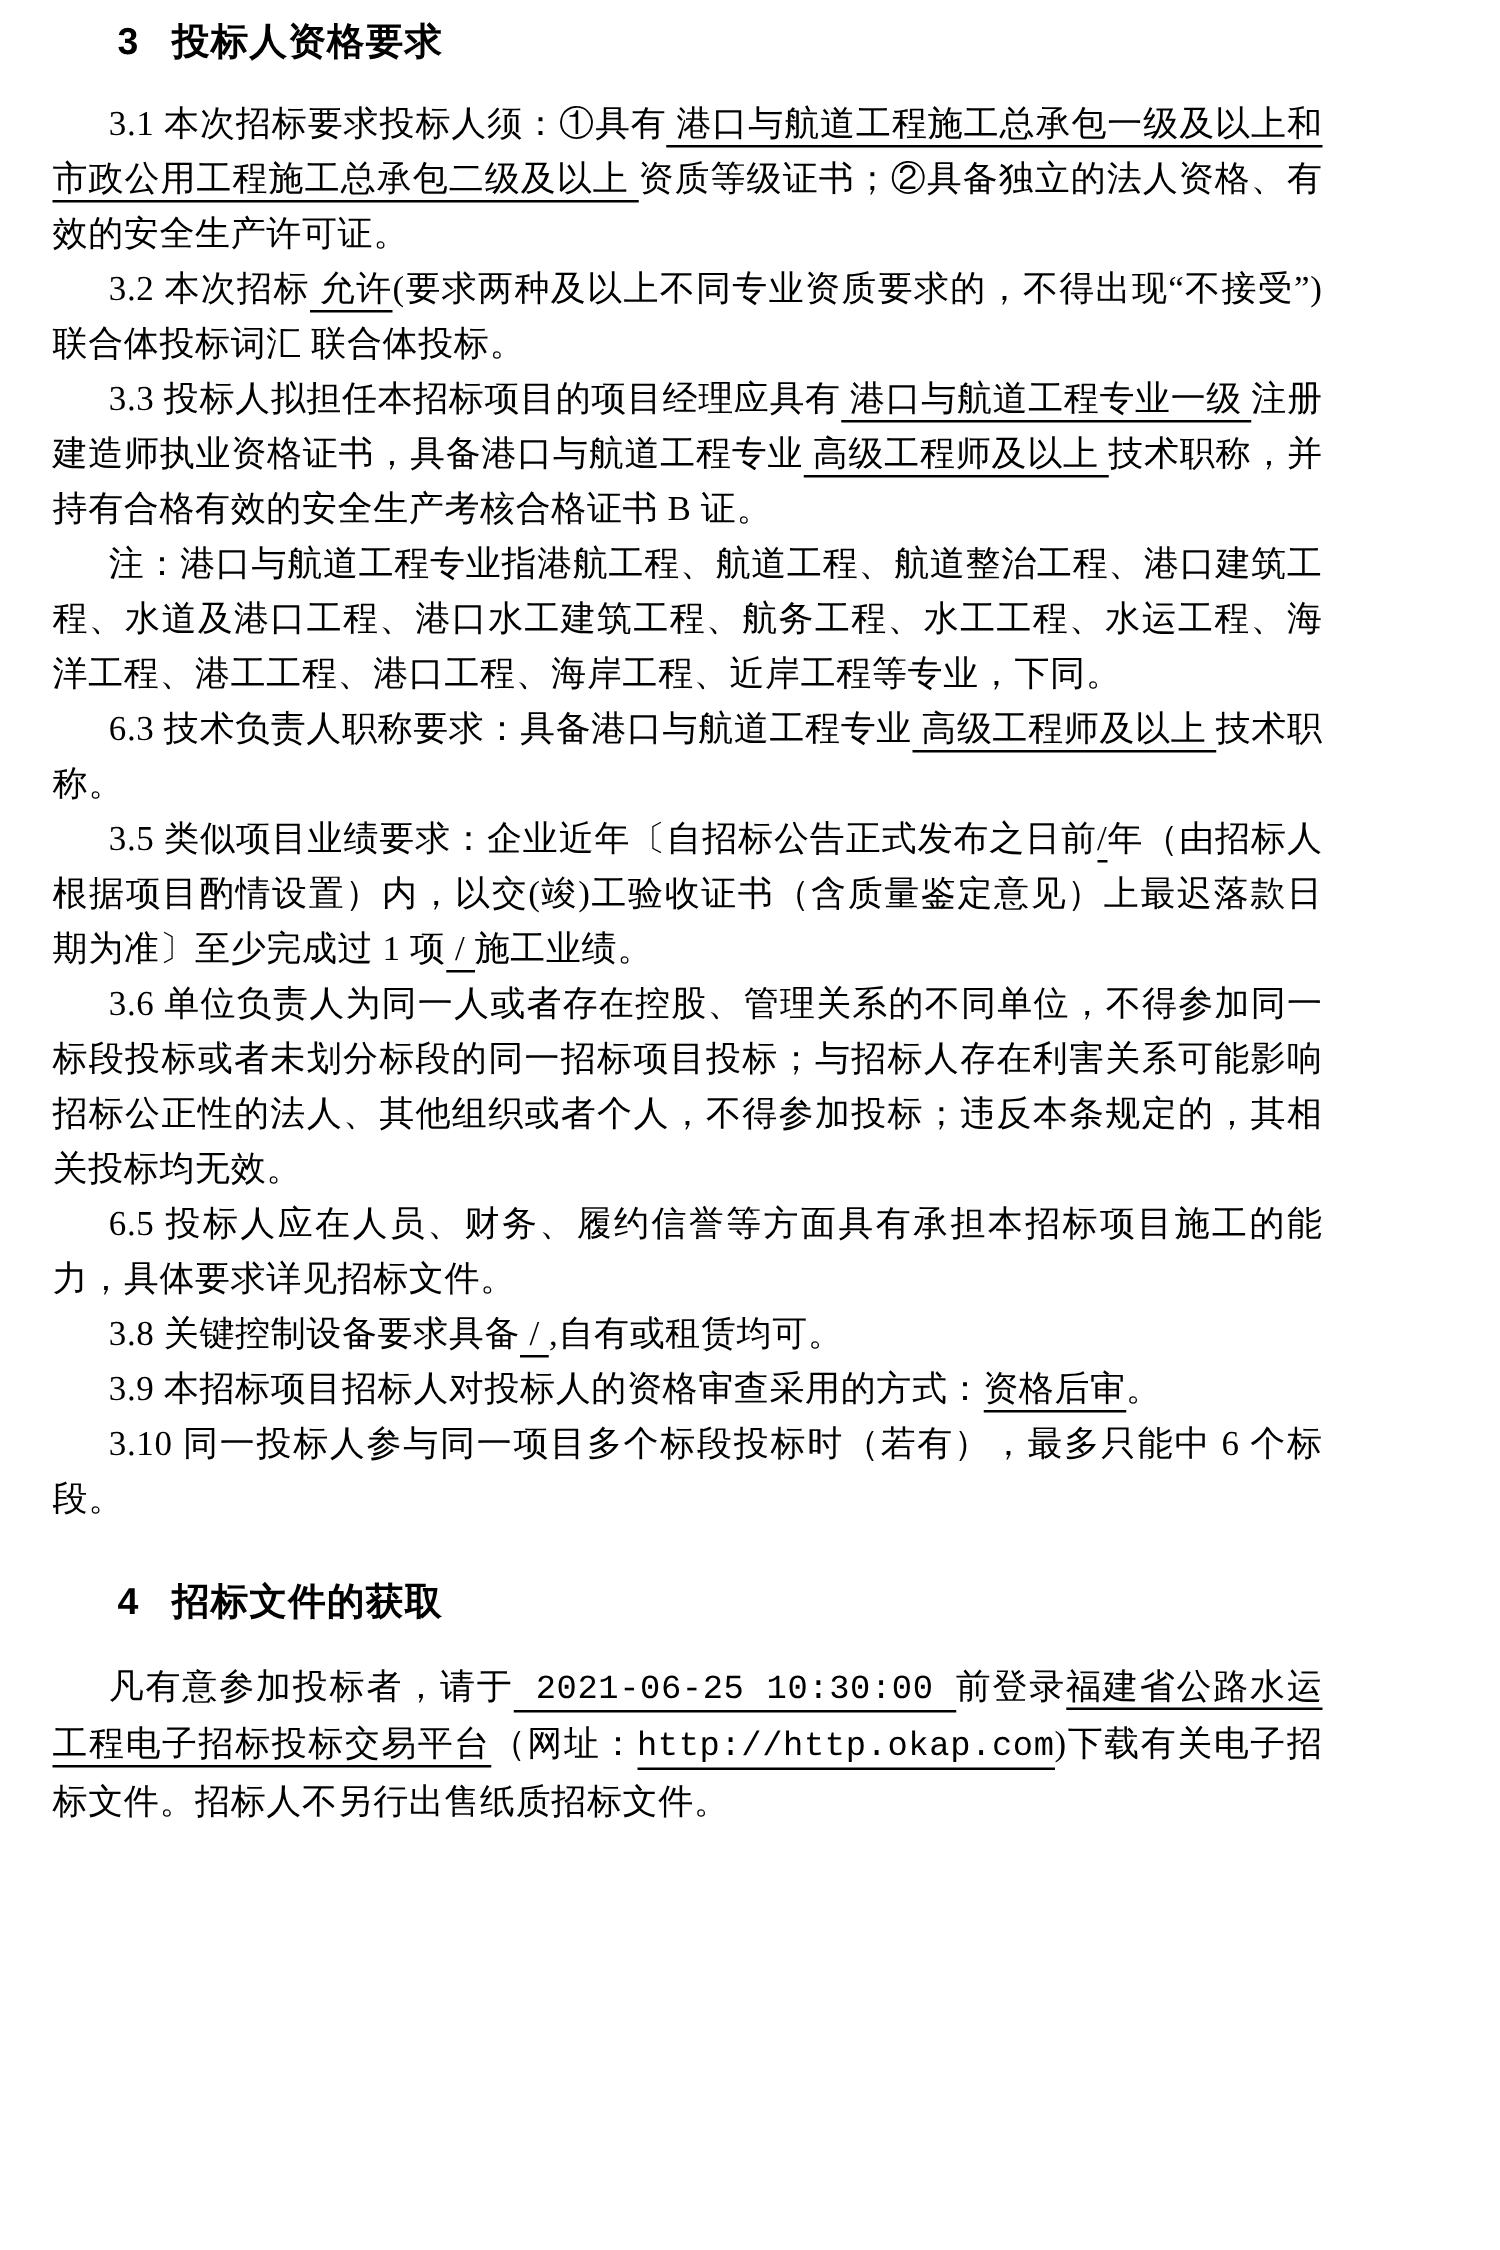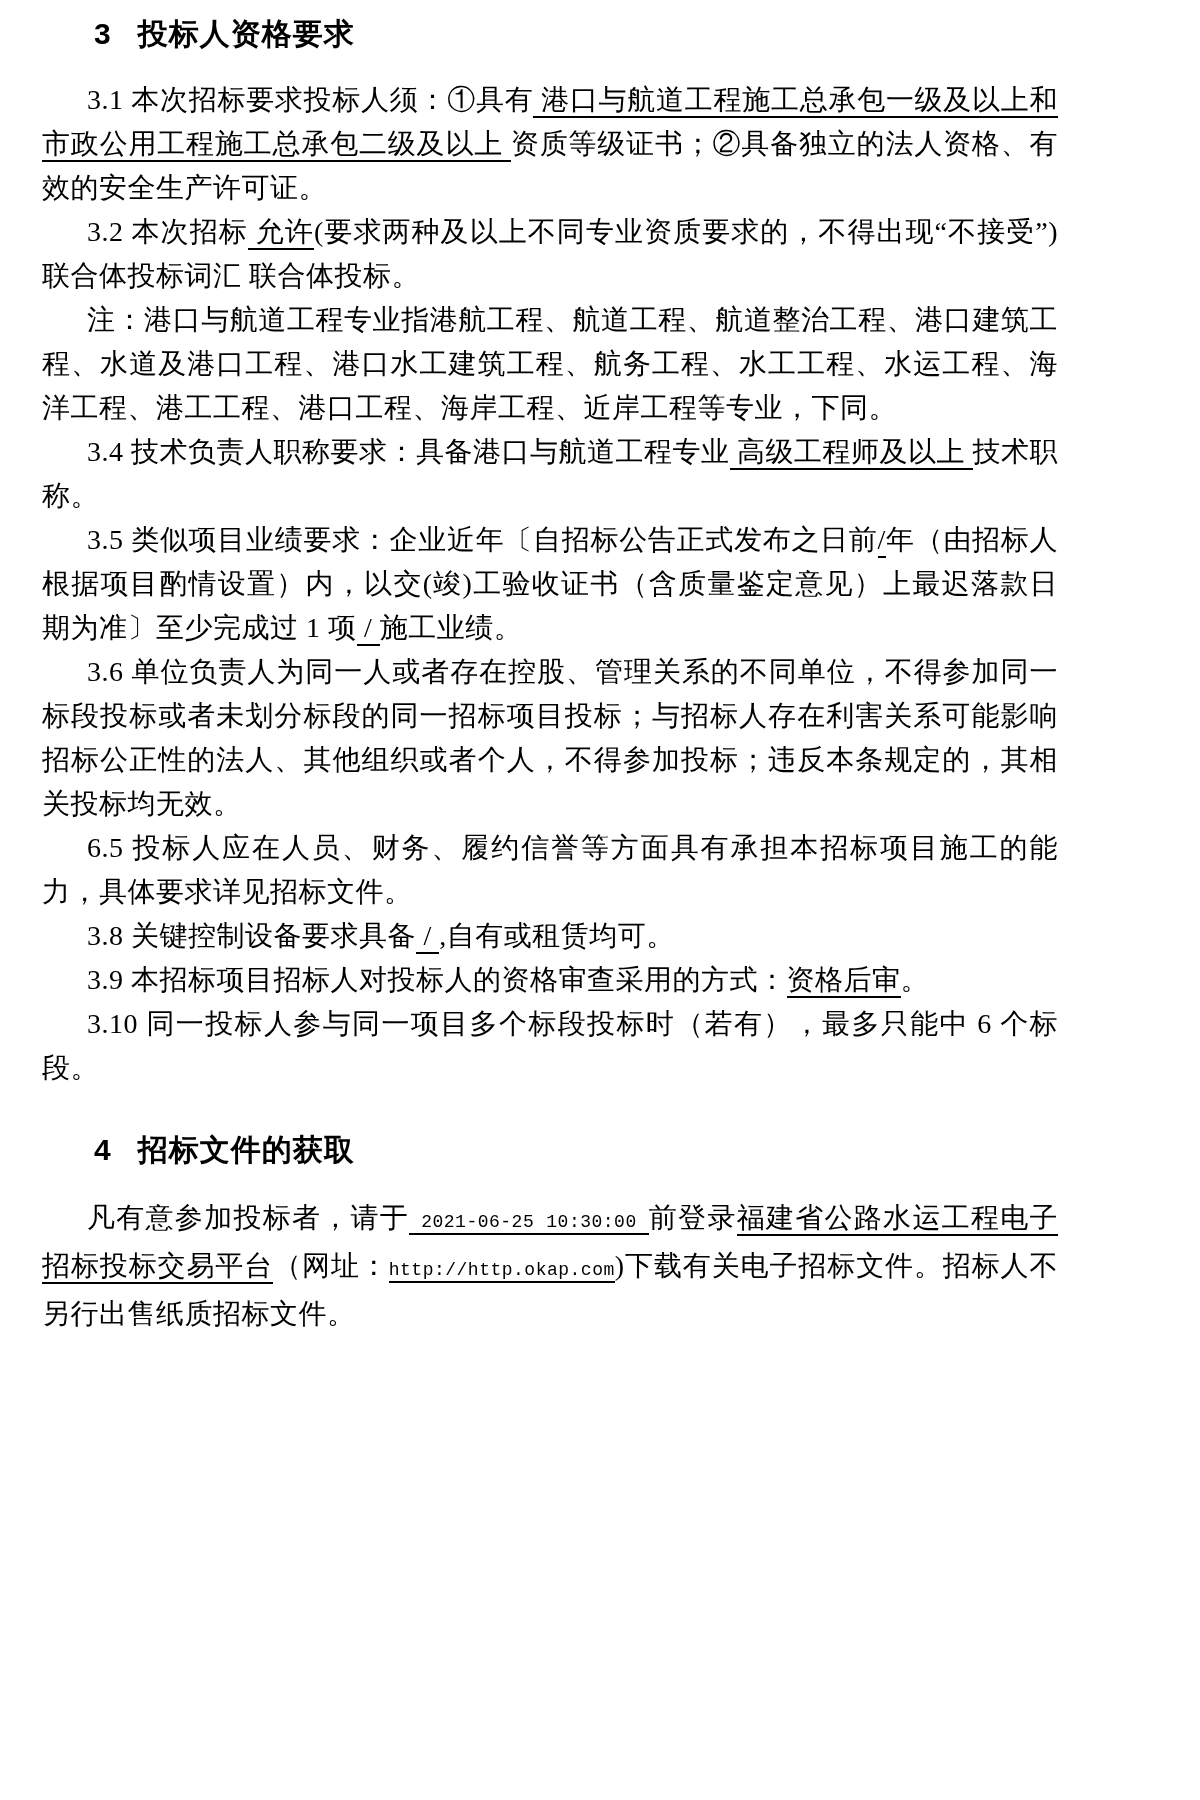--- a/index.html
+++ b/index.html
@@ -40,38 +40,39 @@
     text-indent: 45px;
     text-align: justify;
     letter-spacing: 0.5px;
   }
   .u {
     border-bottom: 2px solid #000000;
     padding-bottom: 1px;
   }
   .mono {
     font-family: "Liberation Mono", "DejaVu Sans Mono", monospace;
-    font-size: 18px;
+    font-size: 27px;
   }
 </style>
 </head>
 <body>
 
 <div class="page">
 
   <h2 class="sec-heading" id="sec3-heading"><span class="hnum">3</span><span>投标人资格要求</span></h2>
 
   <p class="para"><span>3.1 本次招标要求投标人须：①具有</span><span class="u"> 港口与航道工程施工总承包一级及以上和市政公用工程施工总承包二级及以上 </span><span>资质等级证书；②具备独立的法人资格、有效的安全生产许可证。</span></p>
 
   <p class="para"><span>3.2 本次招标</span><span class="u"> 允许</span><span>(要求两种及以上不同专业资质要求的，不得出现“不接受”)联合体投标词汇 联合体投标。</span></p>
 
+  <p class="para"><span>3.3 投标人拟担任本招标项目的项目经理应具有</span><span class="u"> 港口与航道工程专业一级 </span><span>注册建造师执业资格证书，具备港口与航道工程专业</span><span class="u"> 高级工程师及以上 </span><span>技术职称，并持有合格有效的安全生产考核合格证书 B 证。</span></p>
 
   <p class="para"><span>注：港口与航道工程专业指港航工程、航道工程、航道整治工程、港口建筑工程、水道及港口工程、港口水工建筑工程、航务工程、水工工程、水运工程、海洋工程、港工工程、港口工程、海岸工程、近岸工程等专业，下同。</span></p>
 
-  <p class="para"><span>3.4 技术负责人职称要求：具备港口与航道工程专业</span><span class="u"> 高级工程师及以上 </span><span>技术职称。</span></p>
+  <p class="para"><span>6.3 技术负责人职称要求：具备港口与航道工程专业</span><span class="u"> 高级工程师及以上 </span><span>技术职称。</span></p>
 
   <p class="para"><span>3.5 类似项目业绩要求：企业近年〔自招标公告正式发布之日前</span><span class="u">/</span><span>年（由招标人根据项目酌情设置）内，以交(竣)工验收证书（含质量鉴定意见）上最迟落款日期为准〕至少完成过 1 项</span><span class="u"> / </span><span>施工业绩。</span></p>
 
   <p class="para"><span>3.6 单位负责人为同一人或者存在控股、管理关系的不同单位，不得参加同一标段投标或者未划分标段的同一招标项目投标；与招标人存在利害关系可能影响招标公正性的法人、其他组织或者个人，不得参加投标；违反本条规定的，其相关投标均无效。</span></p>
 
   <p class="para"><span>6.5 投标人应在人员、财务、履约信誉等方面具有承担本招标项目施工的能力，具体要求详见招标文件。</span></p>
 
   <p class="para"><span>3.8 关键控制设备要求具备</span><span class="u"> / </span><span>,自有或租赁均可。</span></p>
 
   <p class="para"><span>3.9 本招标项目招标人对投标人的资格审查采用的方式：</span><span class="u">资格后审</span><span>。</span></p>

